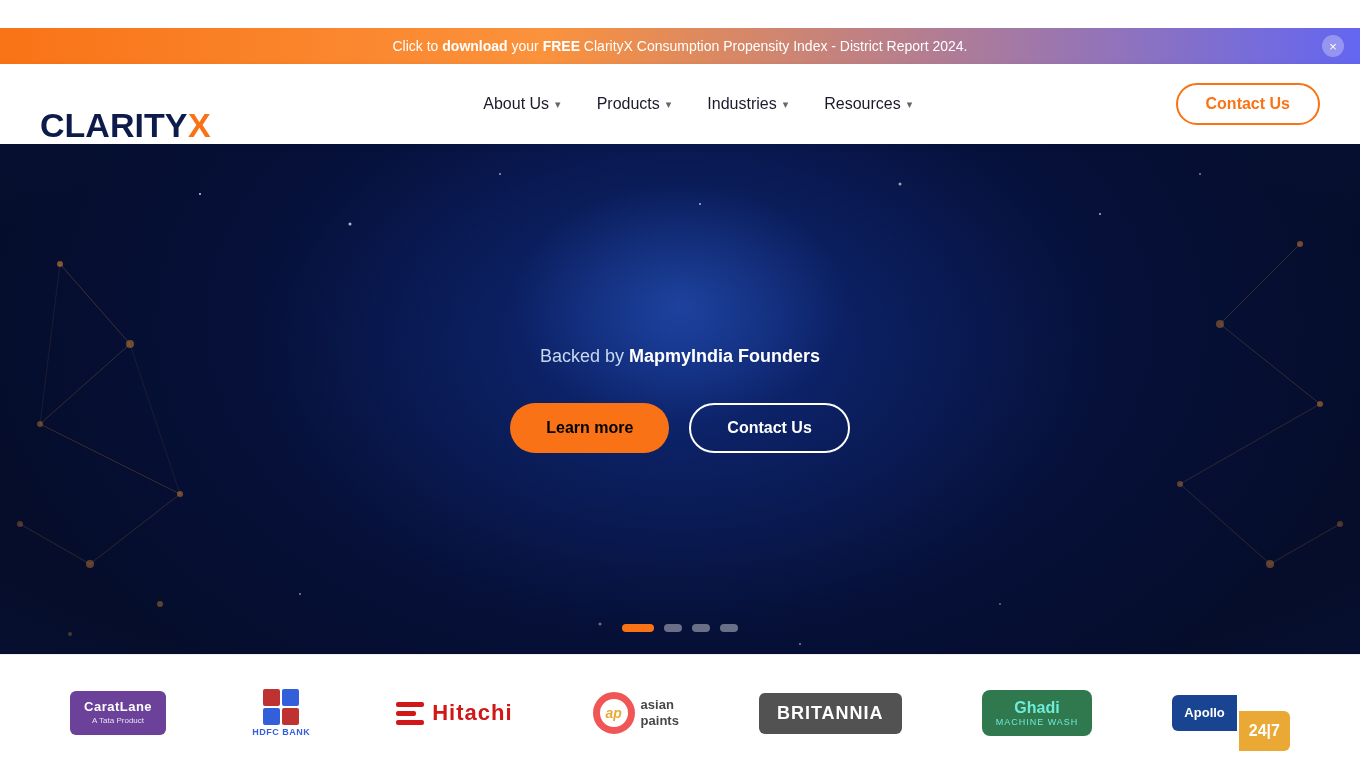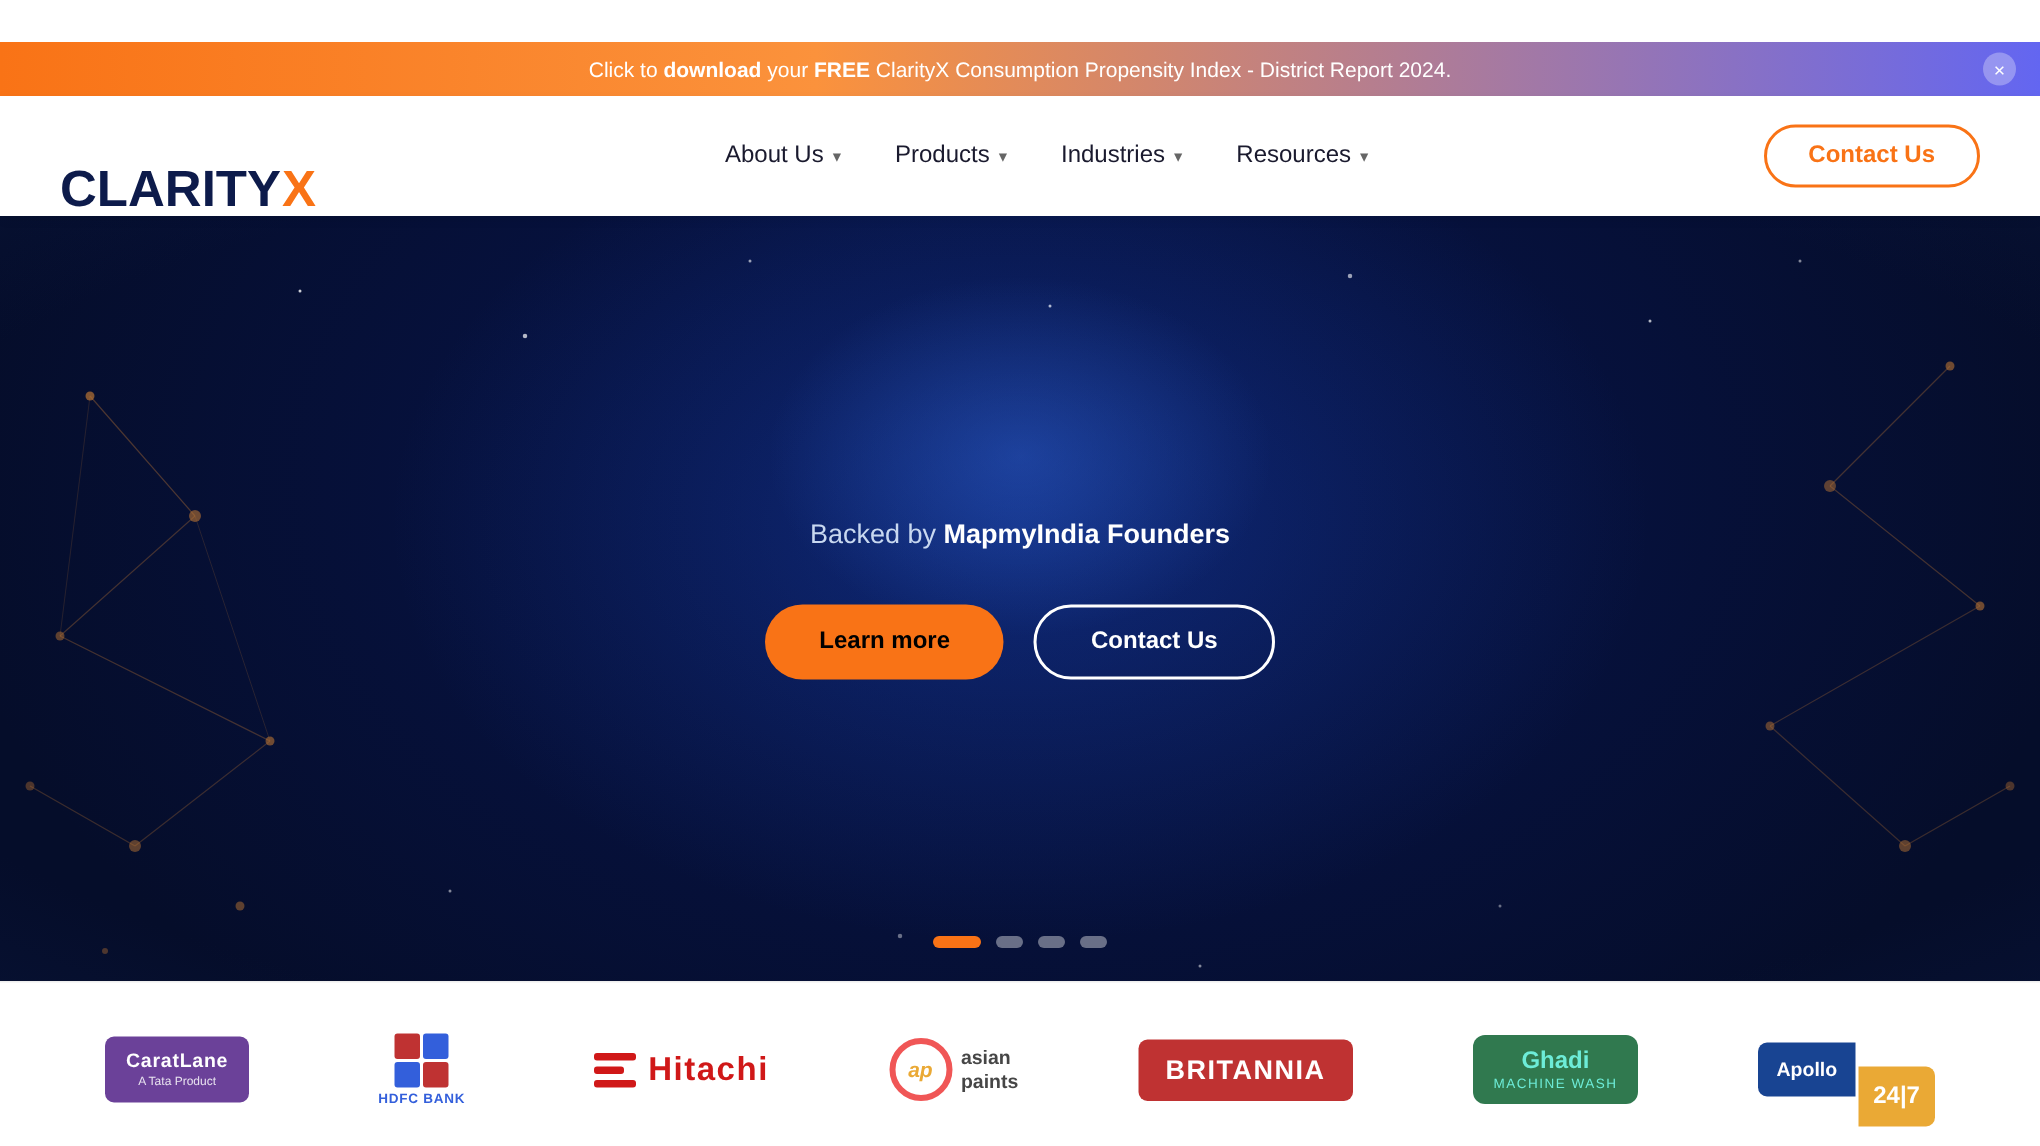--- a/index.html
+++ b/index.html
@@ -255,32 +255,32 @@
     
     .logo-ap {
       display: flex;
       align-items: center;
       gap: 6px;
     }
     .ap-circle {
       width: 42px;
       height: 42px;
       border-radius: 50%;
-      border: 4px solid #ef4444;
+      border: 7px solid #ef4444;
       display: flex;
       align-items: center;
       justify-content: center;
       font-size: 14px;
       font-weight: 800;
       color: #e8a020;
     }
     .ap-text { font-size: 13px; font-weight: 600; color: #333; line-height: 1.2; }
     
     .logo-brit {
-      background: #b91c1c;
+      background: #404040;
       color: white;
       font-size: 18px;
       font-weight: 900;
       padding: 10px 18px;
       border-radius: 6px;
       letter-spacing: 1px;
     }
     
     .logo-ghadi {
       display: flex;

